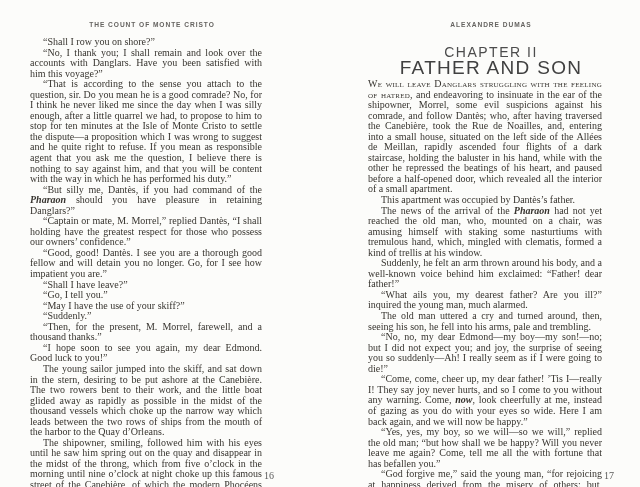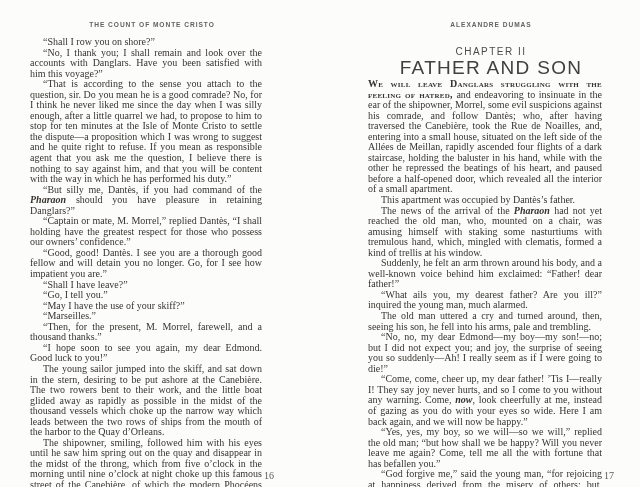--- a/index.html
+++ b/index.html
@@ -24,21 +24,21 @@
     color:#656360;
   }
 
   .chapter-heading {
     position:absolute; top:46px; left:0; right:0;
     text-align:center;
     font-family:"Liberation Sans", sans-serif;
     color:#454545;
   }
   .chapter-label {
-    font-size:10px; letter-spacing:1.5px; line-height:12px;
+    font-size:14px; letter-spacing:1.5px; line-height:12px;
     color:#4c4c4c;
   }
   .chapter-title {
     font-size:19px; letter-spacing:1.3px; line-height:15px;
     margin-top:2px;
     color:#404040;
   }
 
   .body-text {
     position:absolute; left:0; right:12px;
@@ -47,21 +47,21 @@
     text-align:justify;
     hyphens:auto; -webkit-hyphens:auto;
   }
   .page-left  .body-text { top:37px; }
   .page-right .body-text { top:79px; }
 
   .body-text p { text-indent:13px; }
   .body-text p.no-indent { text-indent:0; }
 
   .it { font-style:italic;font-weight:bold; }
-  .sc { font-variant:small-caps; letter-spacing:0.25px;font-weight:bold; }
+  .sc { font-variant:small-caps; letter-spacing:0.25px; }
 
   .page-number {
     position:absolute; top:461px; left:0; right:0;
     text-align:right;
     font-size:10px;
     color:#5a5a5a;
     margin-top:9px;
   }
 </style>
 </head>
@@ -74,21 +74,21 @@
     <div class="body-text">
         <p><span>“Shall I row you on shore?”</span></p>
         <p><span>“No, I thank you; I shall remain and look over the accounts with Danglars. Have you been satisfied with him this voyage?”</span></p>
         <p><span>“That is according to the sense you attach to the question, sir. Do you mean he is a good comrade? No, for I think he never liked me since the day when I was silly enough, after a little quarrel we had, to propose to him to stop for ten minutes at the Isle of Monte Cristo to settle the dispute—a proposition which I was wrong to suggest and he quite right to refuse. If you mean as responsible agent that you ask me the question, I believe there is nothing to say against him, and that you will be content with the way in which he has performed his duty.”</span></p>
         <p><span>“But silly me, Dantès, if you had command of the </span><span class="it">Pharaon</span><span> should you have pleasure in retaining Danglars?”</span></p>
         <p><span>“Captain or mate, M. Morrel,” replied Dantès, “I shall holding have the greatest respect for those who possess our owners’ confidence.”</span></p>
         <p><span>“Good, good! Dantès. I see you are a thorough good fellow and will detain you no longer. Go, for I see how impatient you are.”</span></p>
         <p><span>“Shall I have leave?”</span></p>
         <p><span>“Go, I tell you.”</span></p>
         <p><span>“May I have the use of your skiff?”</span></p>
-        <p><span>“Marseilles.”</span></p>
+        <p><span>“Suddenly.”</span></p>
         <p><span>“Then, for the present, M. Morrel, farewell, and a thousand thanks.”</span></p>
         <p><span>“I hope soon to see you again, my dear Edmond. Good luck to you!”</span></p>
         <p><span>The young sailor jumped into the skiff, and sat down in the stern, desiring to be put ashore at the Canebière. The two rowers bent to their work, and the little boat glided away as rapidly as possible in the midst of the thousand vessels which choke up the narrow way which leads between the two rows of ships from the mouth of the harbor to the Quay d’Orleans.</span></p>
         <p><span>The shipowner, smiling, followed him with his eyes until he saw him spring out on the quay and disappear in the midst of the throng, which from five o’clock in the morning until nine o’clock at night choke up this famous street of the Canebière, of which the modern Phocéens are so proud, and say with all the gravity in the world, and with that accent which gives so much character to what is said: “If Paris had the Canebière, Paris would be a second Marseilles.” On turning around, the owner saw Danglars behind him, who, apparently, attended his orders, but in reality followed, as he did, the young sailor with his eyes, only there was a great difference in the expression of the looks of the two men who thus watched the movements of Edmond Dantès.</span></p>
       </div>
     <div class="page-number">16</div>
   </div>
 
   <div class="page page-right">
     <div class="running-header">ALEXANDRE DUMAS</div>

